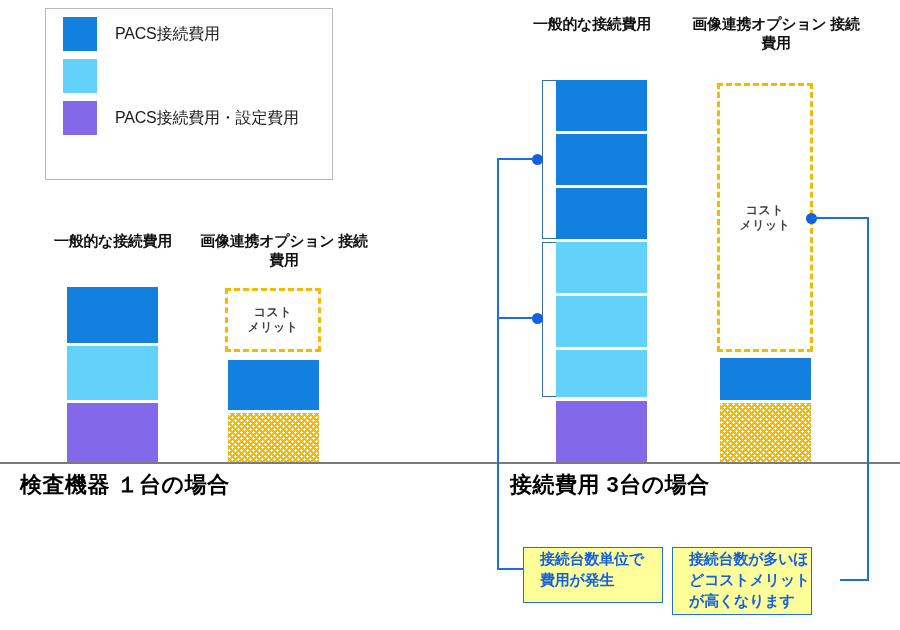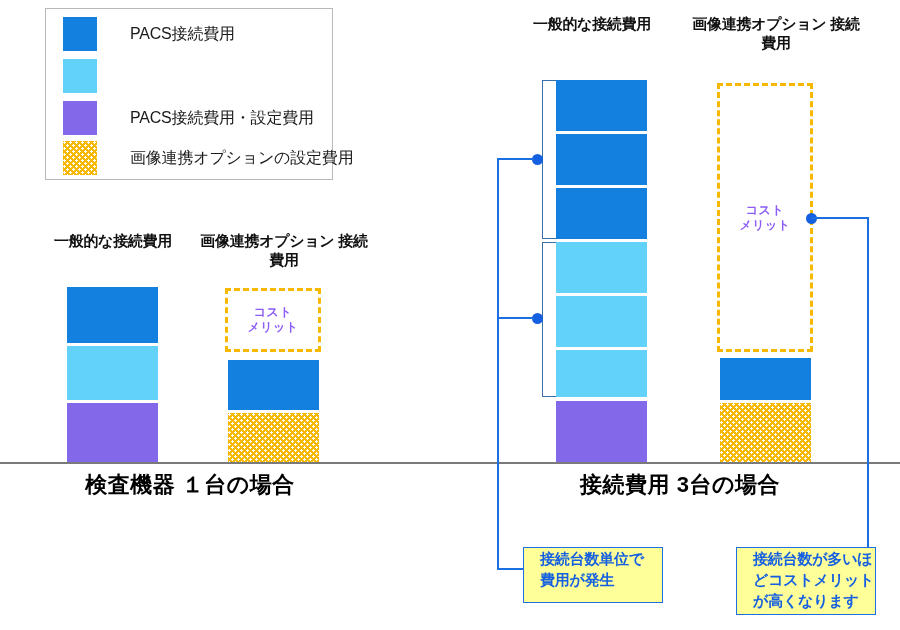--- a/index.html
+++ b/index.html
@@ -35,21 +35,21 @@
     height: 34px;
     display: flex;
     align-items: center;
   }
   .legend-swatch {
     width: 34px;
     height: 34px;
     flex: 0 0 34px;
   }
   .legend-label {
-    margin-left: 33px;
+    margin-left: 18px;
     font-size: 16px;
     color: #1a1a1a;
     white-space: nowrap;
     letter-spacing: -0.2px;
   }
   .sw-pacs   { background: #1380e0; }
   .sw-dicom  { background: #63d2fb; }
   .sw-mwm    { background: #8468ea; }
   .sw-img {
     background-color: #f7b900;
@@ -79,21 +79,21 @@
     line-height: 19px;
     letter-spacing: -0.3px;
   }
 
   
   .group-label {
     position: absolute;
     font-size: 22px;
     font-weight: bold;
     color: #000000;
-    text-align: center;
+    text-align: left;
     letter-spacing: 0.5px;
   }
 
   
   .seg {
     position: absolute;
   }
   .seg-pacs  { background: #1380e0; }
   .seg-dicom { background: #63d2fb; }
   .seg-mwm   { background: #8468ea; }
@@ -111,21 +111,21 @@
     border: 3px dashed #f7b900;
     background: #ffffff;
     box-sizing: border-box;
     display: flex;
     align-items: center;
     justify-content: center;
   }
   .merit-text {
     font-size: 12px;
     font-weight: bold;
-    color: #8b5cf6;
+    color: #404040;
     text-align: center;
     line-height: 15px;
     white-space: pre-line;
     letter-spacing: 0.5px;
   }
 
   
   .brace {
     position: absolute;
     border: 1.5px solid #3a6ea8;
@@ -175,24 +175,20 @@
       <span class="legend-swatch sw-pacs"></span>
       <span class="legend-label">PACS接続費用</span>
     </div>
     <div class="legend-row" style="top:50px;">
       <span class="legend-swatch sw-dicom"></span>
     </div>
     <div class="legend-row" style="top:92px;">
       <span class="legend-swatch sw-mwm"></span>
       <span class="legend-label">PACS接続費用・設定費用</span>
     </div>
-    <div class="legend-row" style="top:132px;">
-      <span class="legend-swatch sw-img"></span>
-      <span class="legend-label">画像連携オプションの設定費用</span>
-    </div>
   </div>
 
   <div id="baseline"></div>
 
   <div class="col-header" style="left:27px; top:231px; width:172px;">一般的な接続費用</div>
   <div class="col-header" style="left:196px; top:231px; width:176px;">画像連携オプション
 接続費用</div>
 
   <div class="seg seg-pacs" style="left:67px; top:287px; width:91px; height:56px;"></div>
   <div class="seg seg-dicom" style="left:67px; top:346px; width:91px; height:54px;"></div>
@@ -241,19 +237,19 @@
   <div class="conn" style="left:811px; top:217px; width:58px; height:2px;"></div>
   <div class="conn" style="left:867px; top:217px; width:2px; height:364px;"></div>
   <div class="conn" style="left:840px; top:579px; width:29px; height:2px;"></div>
 
   <div class="group-label" style="left:510px; top:470px; width:340px;">接続費用 3台の場合</div>
 
   <div class="callout" style="left:523px; top:547px; width:140px; height:56px;">
     <span class="callout-text">接続台数単位で
 費用が発生</span>
   </div>
-  <div class="callout" style="left:736px; top:547px; width:140px; height:68px;">
+  <div class="callout" style="left:672px; top:547px; width:140px; height:68px;">
     <span class="callout-text">接続台数が多いほ
 どコストメリット
 が高くなります</span>
   </div>
 
 </div>
 
 </body></html>

